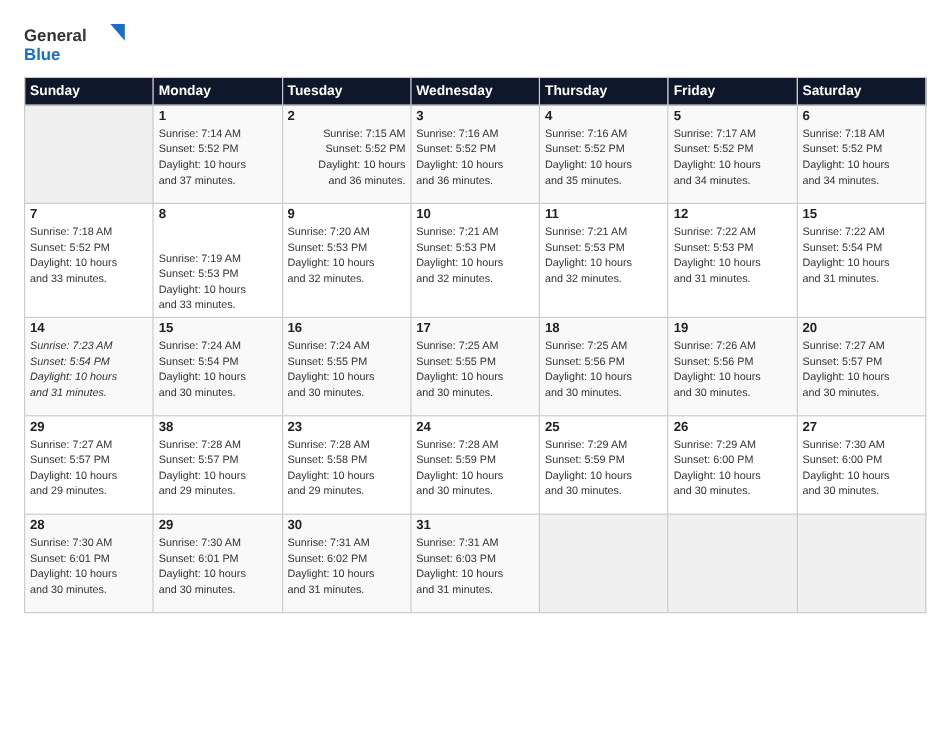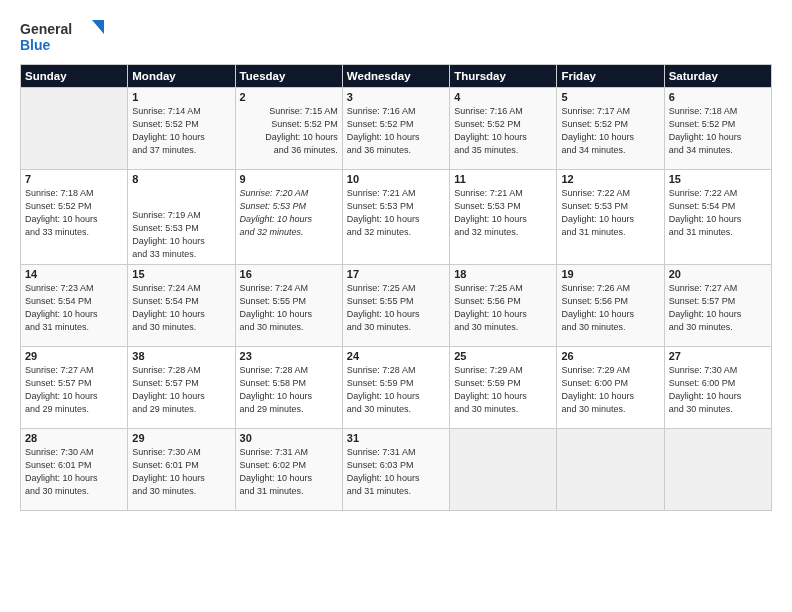--- a/index.html
+++ b/index.html
@@ -170,21 +170,21 @@
           </td>
           <td>
             <span class="day-num">8</span>
             <div class="day-info" style="white-space: pre-line; margin-top: 24px;">Sunrise: 7:19 AM
 Sunset: 5:53 PM
 Daylight: 10 hours
 and 33 minutes.</div>
           </td>
           <td>
             <span class="day-num">9</span>
-            <div class="day-info" style="white-space: pre-line; font-style: italic;">Sunrise: 7:20 AM
+            <div class="day-info" style="white-space: pre-line;">Sunrise: 7:20 AM
 Sunset: 5:53 PM
 Daylight: 10 hours
 and 32 minutes.</div>
           </td>
           <td>
             <span class="day-num">10</span>
             <div class="day-info" style="white-space: pre-line;">Sunrise: 7:21 AM
 Sunset: 5:53 PM
 Daylight: 10 hours
 and 32 minutes.</div>
@@ -207,21 +207,21 @@
             <span class="day-num">15</span>
             <div class="day-info" style="white-space: pre-line;">Sunrise: 7:22 AM
 Sunset: 5:54 PM
 Daylight: 10 hours
 and 31 minutes.</div>
           </td>
         </tr>
         <tr>
           <td>
             <span class="day-num">14</span>
-            <div class="day-info" style="white-space: pre-line;">Sunrise: 7:23 AM
+            <div class="day-info" style="white-space: pre-line; font-style: italic;">Sunrise: 7:23 AM
 Sunset: 5:54 PM
 Daylight: 10 hours
 and 31 minutes.</div>
           </td>
           <td>
             <span class="day-num">15</span>
             <div class="day-info" style="white-space: pre-line;">Sunrise: 7:24 AM
 Sunset: 5:54 PM
 Daylight: 10 hours
 and 30 minutes.</div>

